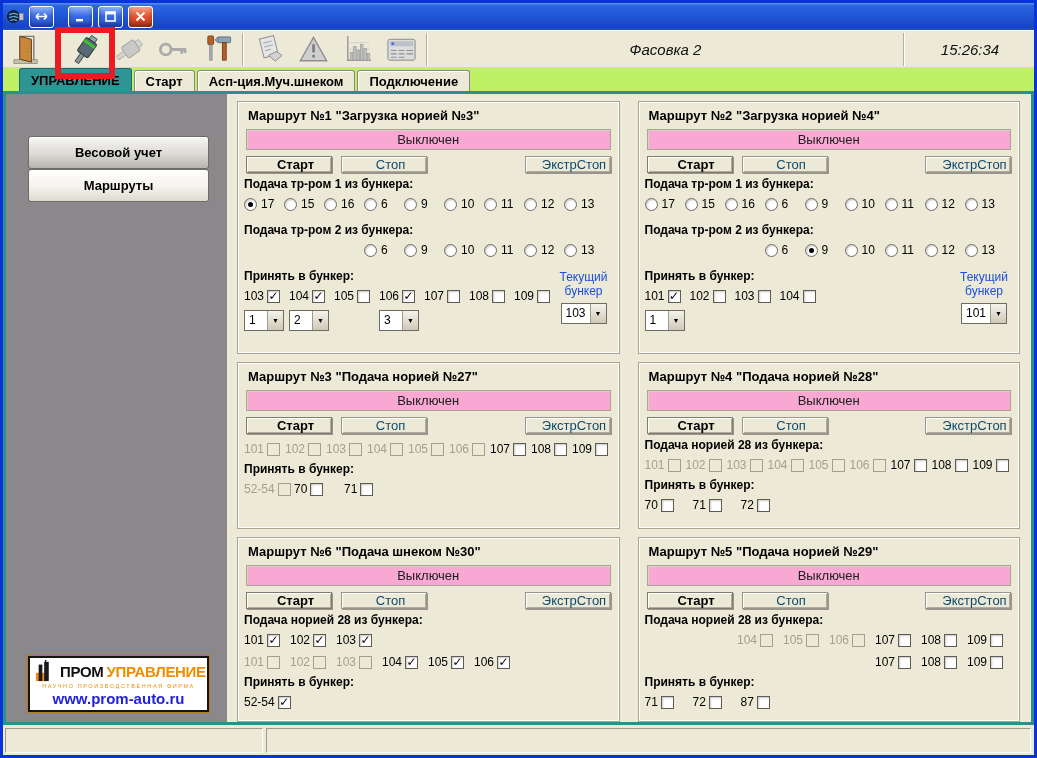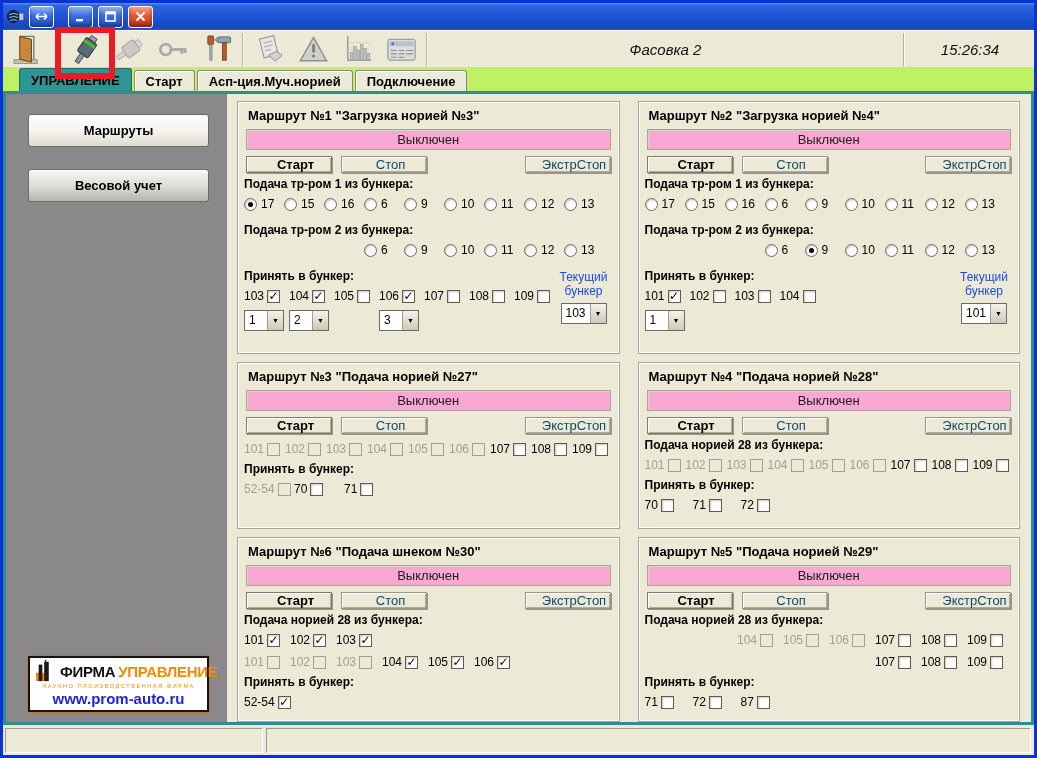--- a/index.html
+++ b/index.html
@@ -262,39 +262,39 @@
     </span>
     <span class="tb-sep"></span>
     <span class="tb-screen">Фасовка 2</span>
     <span class="tb-sep"></span>
     <span class="tb-clock">15:26:34</span>
   </div>
 
   <div class="tabs" id="tabs">
       <div class="tab active">УПРАВЛЕНИЕ</div>
       <div class="tab">Старт</div>
-      <div class="tab">Асп-ция.Муч.норией</div>
+      <div class="tab">Асп-ция.Муч.шнеком</div>
       <div class="tab">Подключение</div>
     </div>
 
   <div class="content">
     <div class="sidebar">
       <div id="side-buttons">
+          <div class="side-btn secondary">Весовой учет</div>
           <div class="side-btn primary">Маршруты</div>
-          <div class="side-btn secondary">Весовой учет</div>
         </div>
       <div class="logo">
         <div class="logo-row1">
           <svg viewBox="0 0 24 24">
             <rect x="1" y="14" width="11" height="9" fill="#EF8B12"></rect>
             <rect x="4" y="5" width="4" height="18" fill="#1A1A1A"></rect>
             <rect x="10" y="2" width="5" height="21" fill="#1A1A1A"></rect>
             <rect x="10.8" y="0" width="1.6" height="2" fill="#1A1A1A"></rect>
           </svg>
-          <span class="logo-black">ФИРМА</span>
+          <span class="logo-black">ПРОМ</span>
             <span class="logo-orange">УПРАВЛЕНИЕ</span>
         </div>
         <div class="logo-sub">НАУЧНО ПРОИЗВОДСТВЕННАЯ ФИРМА</div>
         <div class="logo-url">www.prom-auto.ru</div>
       </div>
     </div>
     <div class="main" id="panels">
         <div class="panel">
           <div class="p-title">Маршрут №1 "Загрузка норией №3"</div>
           <div class="status">Выключен</div>

